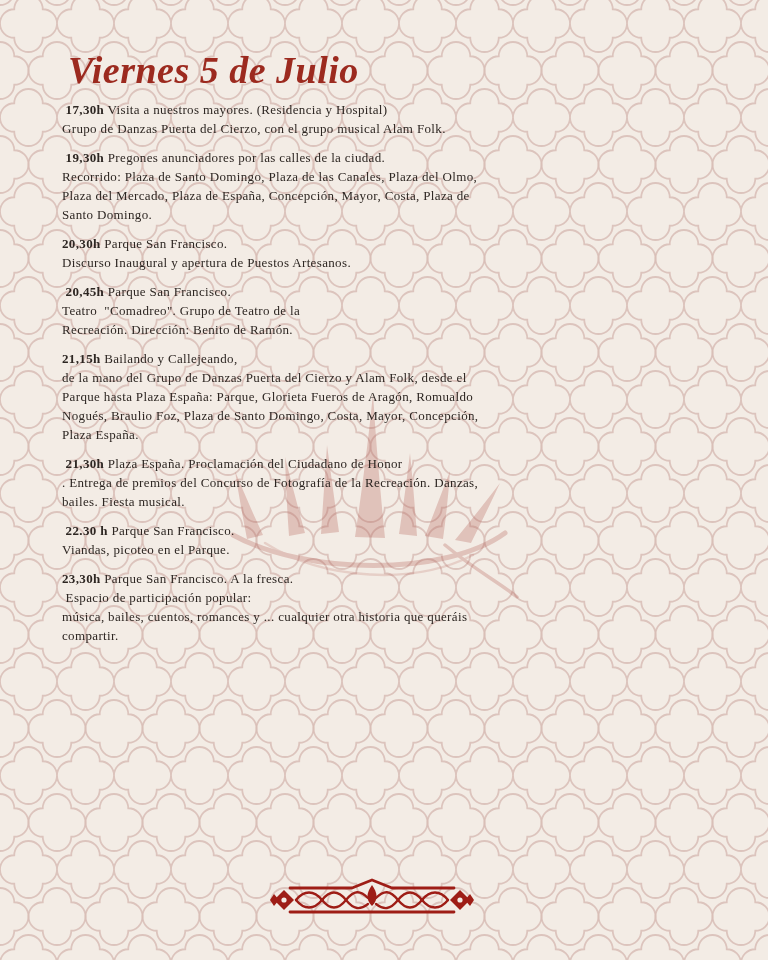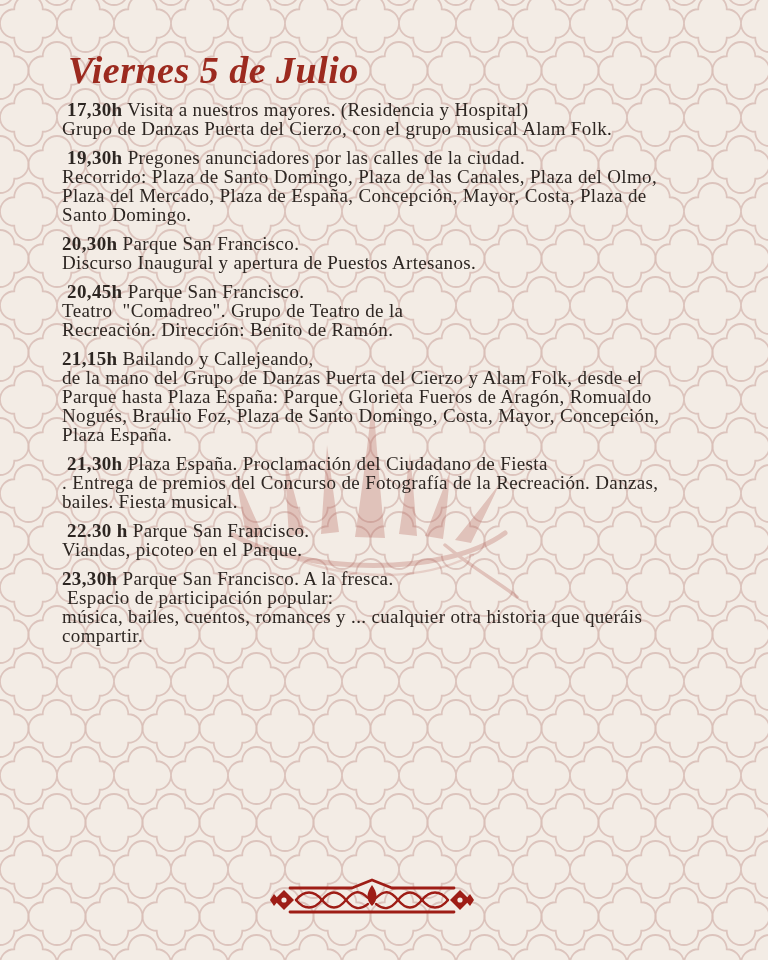--- a/index.html
+++ b/index.html
@@ -10,21 +10,21 @@
   }
   .bg-pattern { position:absolute; left:0; top:0; width:768px; height:960px; }
   .watermark { position:absolute; left:205px; top:385px; width:330px; height:215px; opacity:.3; }
   .title {
     position:absolute; left:62px; top:42px; margin:6px;
     font-size:38px; line-height:44px; font-style:italic; font-weight:700;
     color:#9c2a1f; letter-spacing:.5px;
   }
   .events {
     position:absolute; left:62px; top:100px; width:700px;
-    font-size:19px; line-height:19px; color:#2d2622; letter-spacing:.35px;
+    font-size:13px; line-height:19px; color:#2d2622; letter-spacing:.35px;
   }
   .event { margin:0 0 10px 0; }
   .line { white-space:pre; }
   .event strong { font-weight:700; }
   .ornament { position:absolute; left:270px; top:878px; width:204px; height:42px; }
 </style>
 </head>
 <body>
 
 <div class="page">
@@ -88,21 +88,21 @@
         <div class="line">Recreación. Dirección: Benito de Ramón.</div>
       </div>
       <div class="event">
         <div class="line"><strong>21,15h</strong><span> Bailando y Callejeando,</span></div>
         <div class="line">de la mano del Grupo de Danzas Puerta del Cierzo y Alam Folk, desde el</div>
         <div class="line">Parque hasta Plaza España: Parque, Glorieta Fueros de Aragón, Romualdo</div>
         <div class="line">Nogués, Braulio Foz, Plaza de Santo Domingo, Costa, Mayor, Concepción,</div>
         <div class="line">Plaza España.</div>
       </div>
       <div class="event">
-        <div class="line"><strong> 21,30h</strong><span> Plaza España. Proclamación del Ciudadano de Fiesta</span></div>
+        <div class="line"><strong> 21,30h</strong><span> Plaza España. Proclamación del Ciudadano de Honor</span></div>
         <div class="line">. Entrega de premios del Concurso de Fotografía de la Recreación. Danzas,</div>
         <div class="line">bailes. Fiesta musical.</div>
       </div>
       <div class="event">
         <div class="line"><strong> 22.30 h</strong><span> Parque San Francisco.</span></div>
         <div class="line">Viandas, picoteo en el Parque.</div>
       </div>
       <div class="event">
         <div class="line"><strong>23,30h</strong><span> Parque San Francisco. A la fresca.</span></div>
         <div class="line"> Espacio de participación popular:</div>

